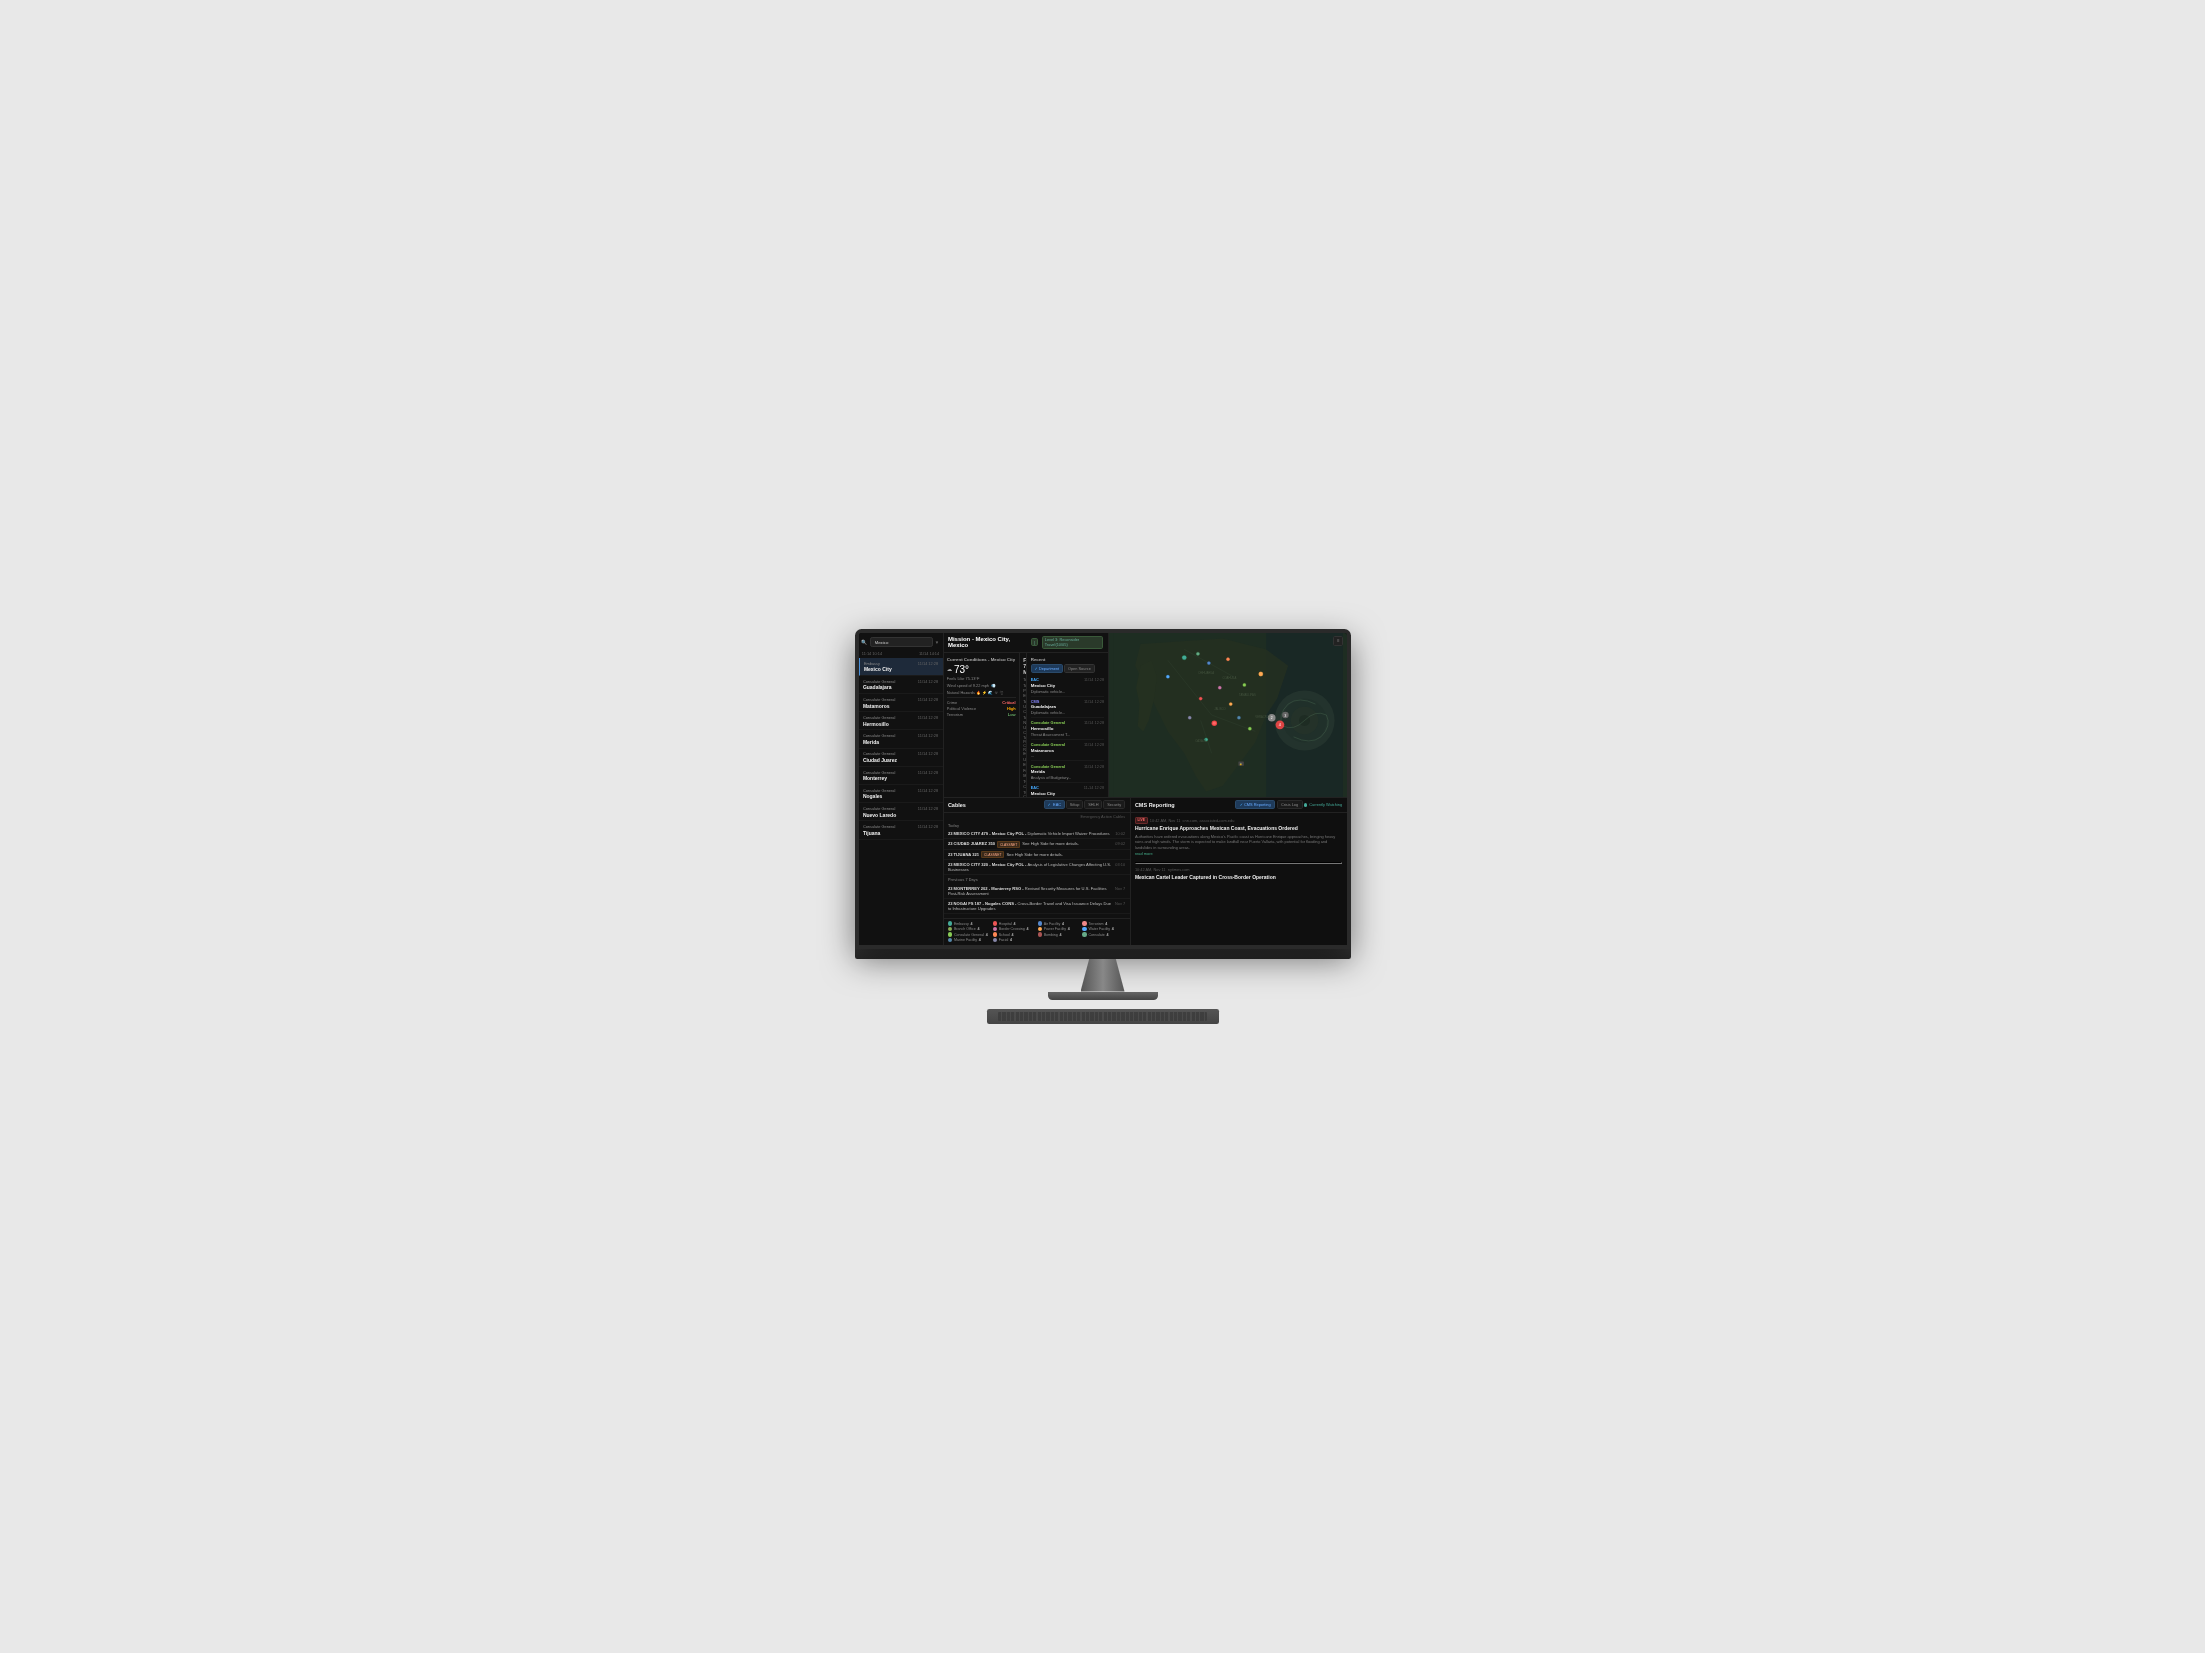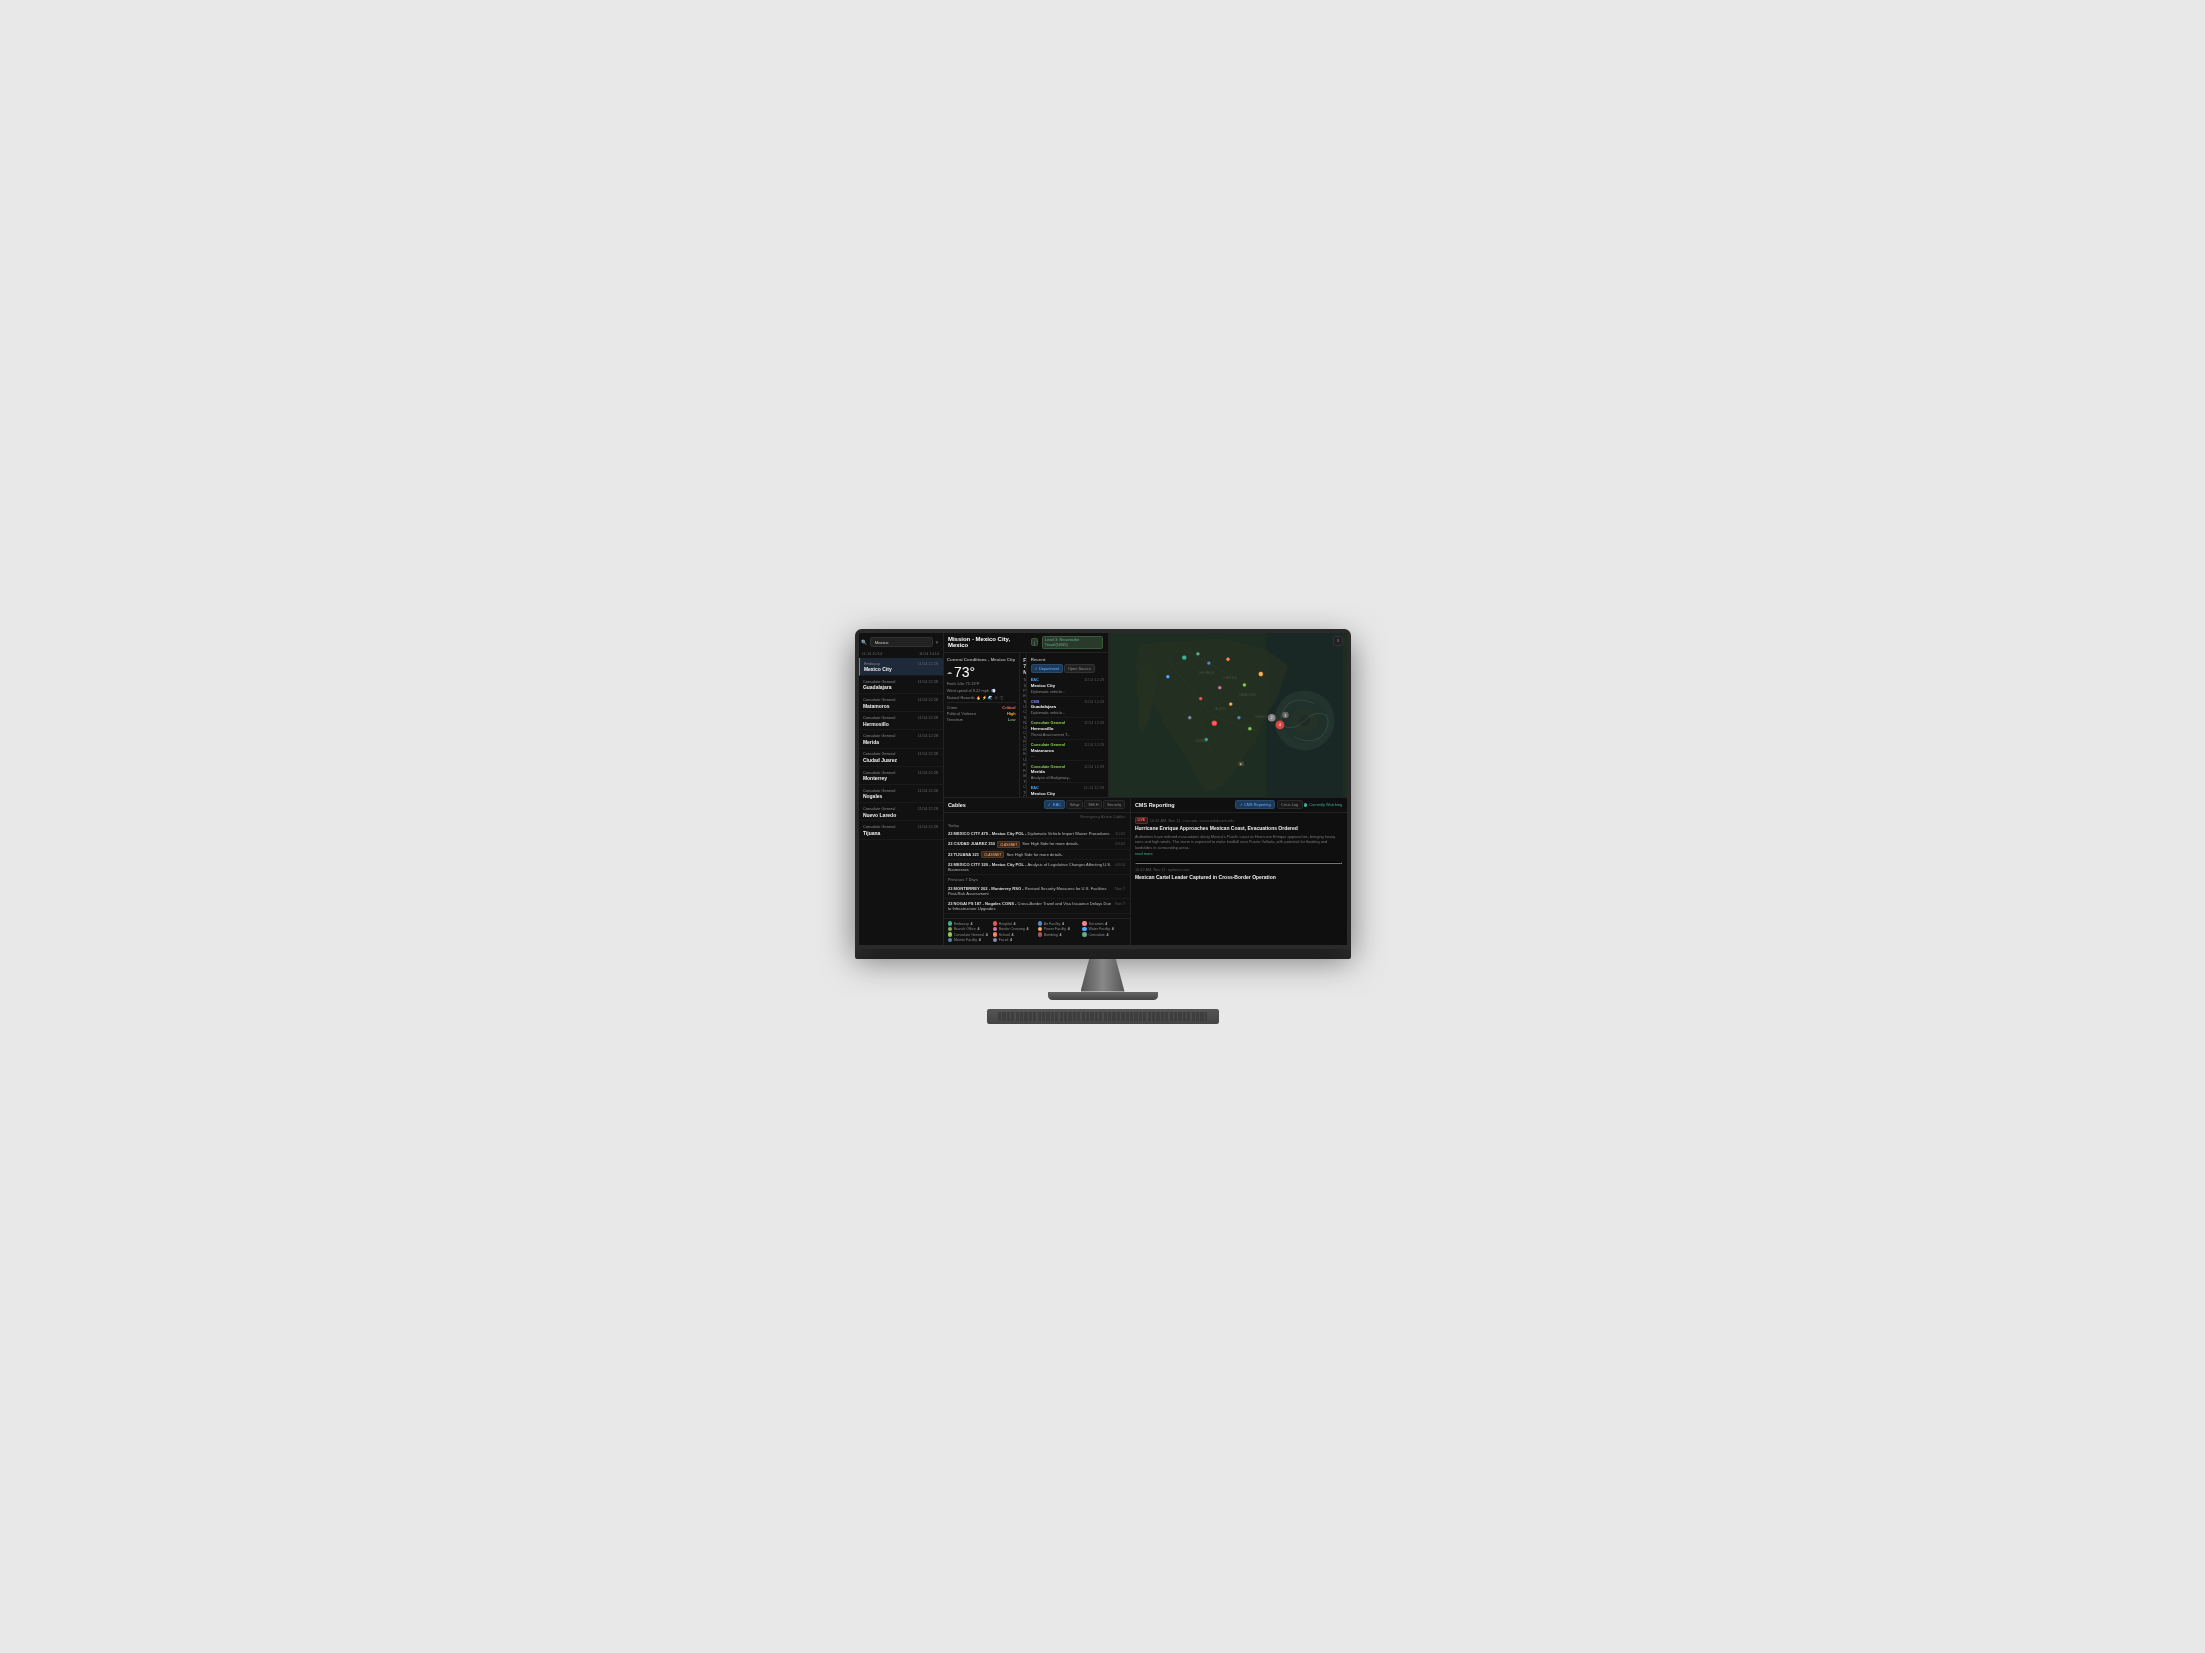--- a/index.html
+++ b/index.html
@@ -194,21 +194,21 @@
       color: #aaa;
       margin-bottom: 2.2px;
     }
     .temp-row {
       display: flex;
       align-items: center;
       gap: 1.7px;
       margin-bottom: 1.7px;
     }
     .temp-val {
-      font-size: 14px;
+      font-size: 10px;
       font-weight: 300;
       color: #fff;
     }
     .feels-like {
       font-size: 3.9px;
       color: #888;
       margin-bottom: 1.1px;
     }
     .wind-row {
       font-size: 3.9px;

